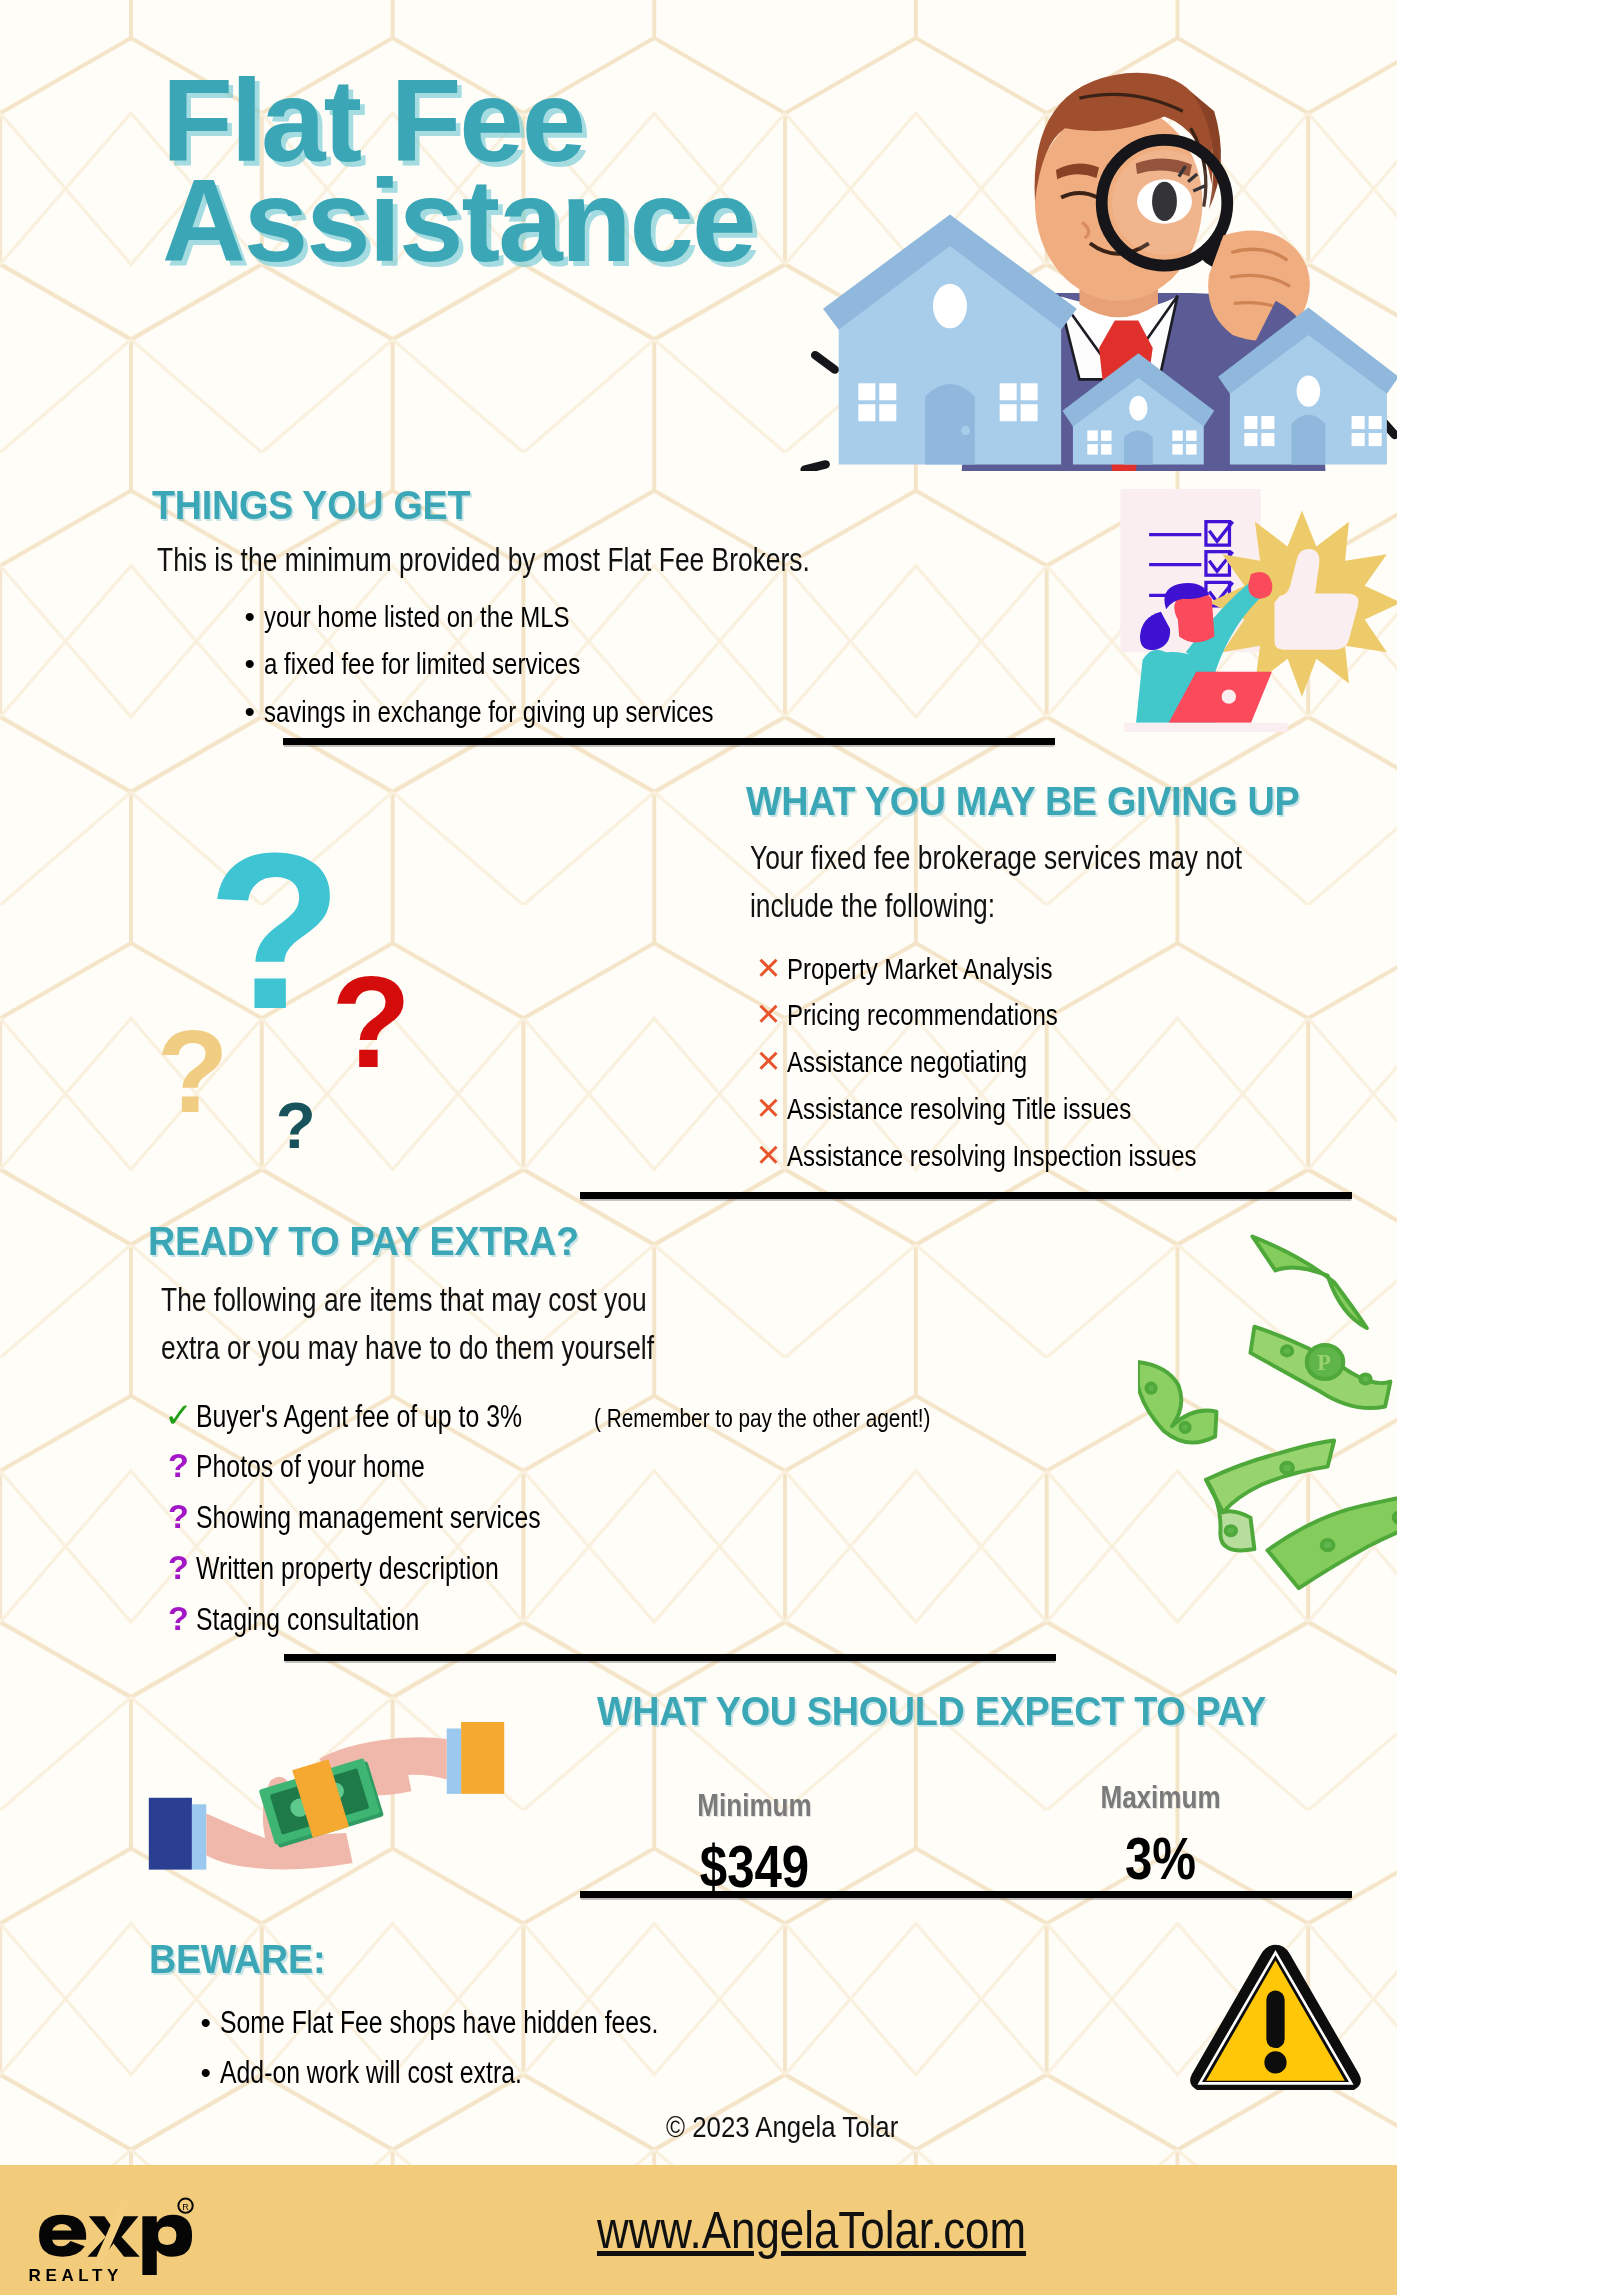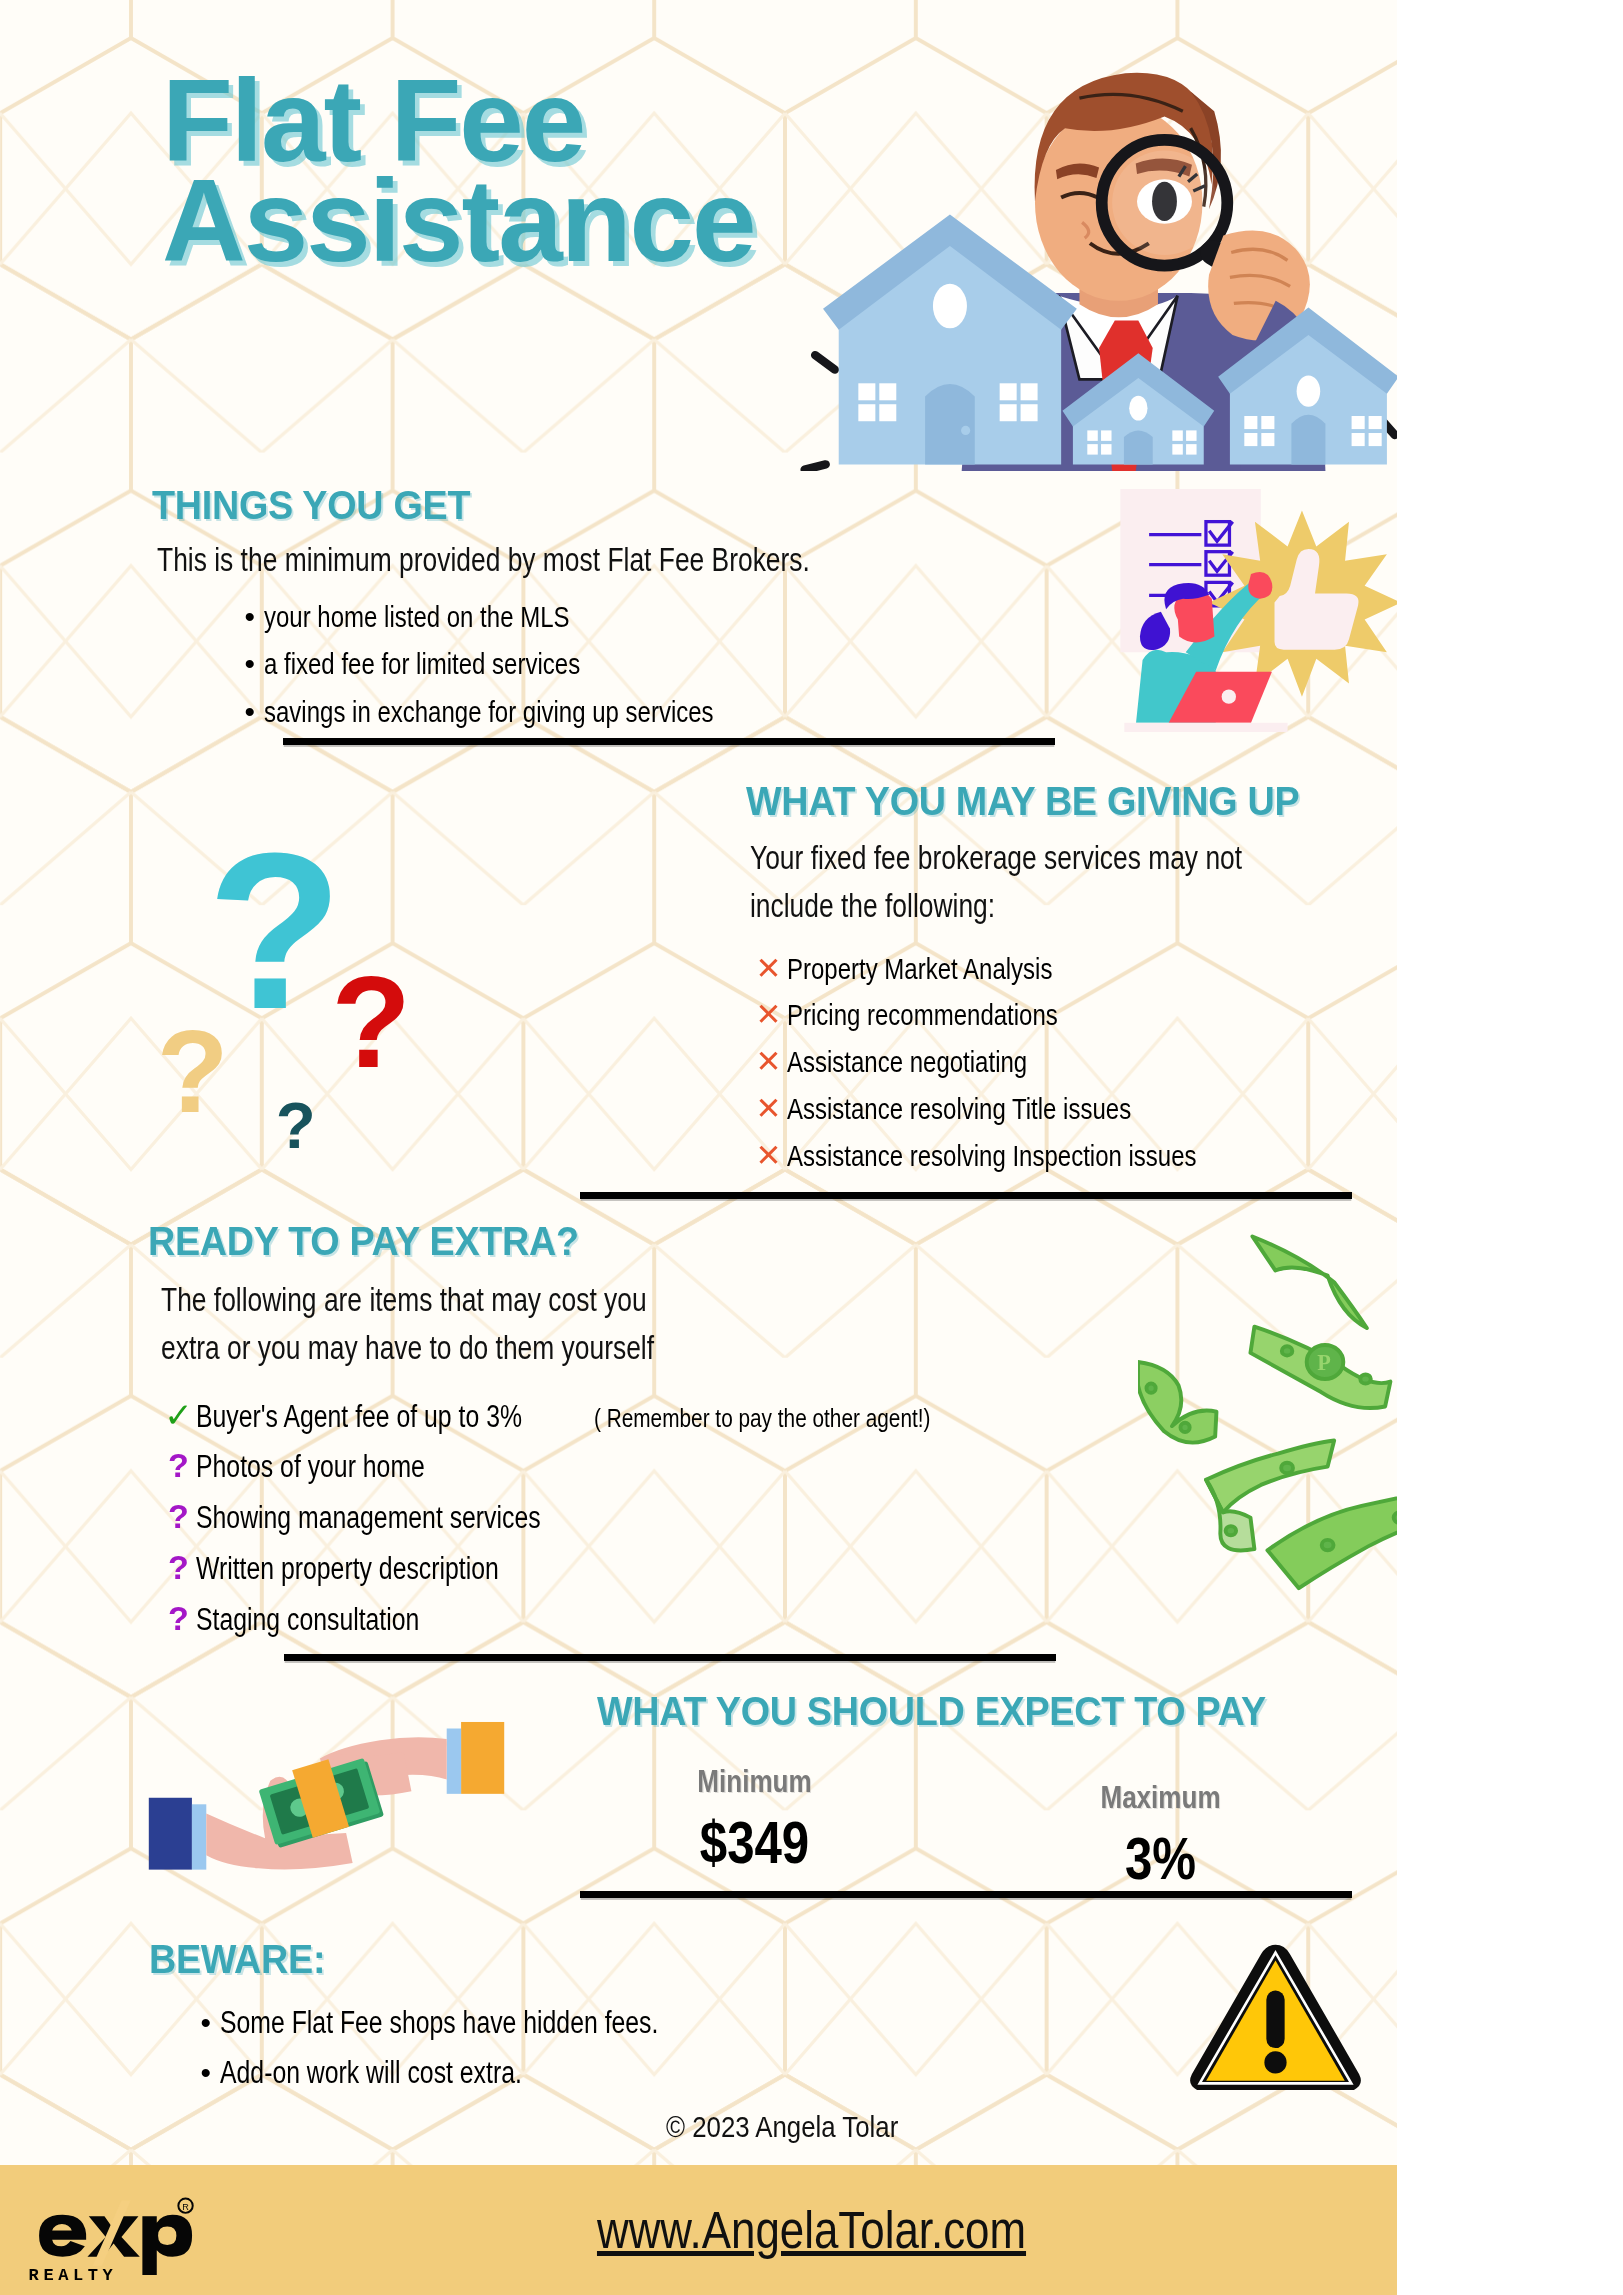--- a/index.html
+++ b/index.html
@@ -112,21 +112,21 @@
     text-align: center;
     font-family: "Liberation Sans", sans-serif;
     font-size: 51px;
     color: #101010;
     transform: scaleX(0.86);
     letter-spacing: 0px;
   }
 
   .exp-wrap { position: absolute; left: 26px; top: 25px; }
   .exp-realty {
-    font-family: Liberation Mono, monospace;
+    font-family: Liberation Sans, sans-serif;
     font-size: 17px;
     letter-spacing: 4.6px;
     font-weight: bold;
     color: #000;
     margin-top: -9.2px;
     margin-left: 2.6px;
   }
 
   .at-wrap { position: absolute; right: 41px; top: 14.4px; text-align: center; }
   .at-sub {
@@ -469,21 +469,21 @@
       <rect x="212" y="136" width="140" height="64" rx="3" fill="#1f7a4a"></rect>
       <circle cx="250" cy="168" r="14" fill="#5ec98c"></circle>
       <circle cx="310" cy="160" r="13" fill="#5ec98c"></circle>
       <rect x="256" y="110" width="58" height="108" fill="#f5a931"></rect>
     </g>
   </svg>
 
   <div style="position:absolute;left:597px;top:1688px;z-index:4;">
     <div class="teal-head" style="font-size:41px;">WHAT YOU SHOULD EXPECT TO PAY</div>
     <div style="display:flex;gap:131px;margin-top:29px;margin-left:19.6px;">
-      <div style="width:275px;">
+      <div style="width:275px;margin-top:24px;">
         <div class="pay-label">Minimum</div>
         <div class="pay-value">$349</div>
       </div>
       <div style="width:275px;margin-top:16px;">
         <div class="pay-label">Maximum</div>
         <div class="pay-value">3%</div>
       </div>
     </div>
   </div>
 

